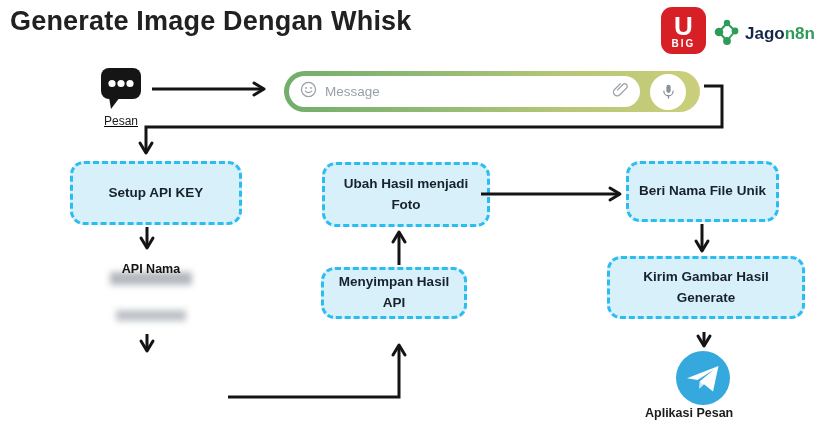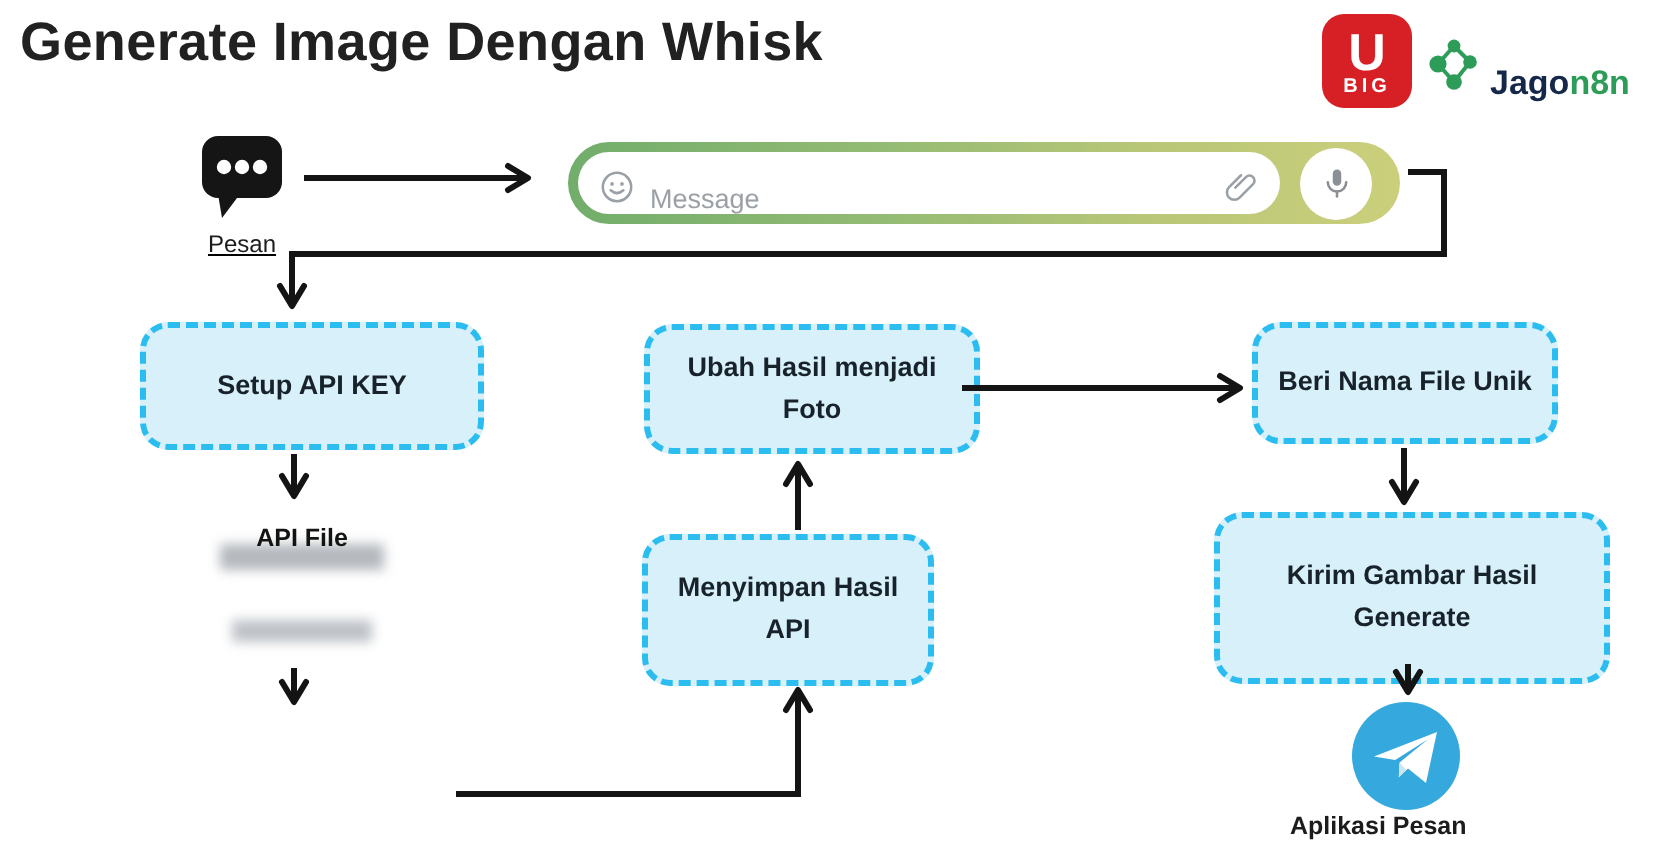--- a/index.html
+++ b/index.html
@@ -11,54 +11,54 @@
   .title{
     position:absolute;left:10px;top:6px;font-size:27px;font-weight:800;
     color:#212121;letter-spacing:.2px;
   }
   .ubig{
     position:absolute;left:661px;top:7px;width:45px;height:47px;border-radius:11px;
     background:#D71F26;display:flex;flex-direction:column;align-items:center;justify-content:center;
   }
   .ubig .u{font-size:26px;font-weight:800;color:#fff;line-height:26px;}
   .ubig .big{font-size:10px;font-weight:700;color:#fff;letter-spacing:2px;margin-top:-1px;}
-  .jagon8n{position:absolute;left:712px;top:17px;display:flex;align-items:flex-end;gap:3px;}
+  .jagon8n{position:absolute;left:712px;top:17px;display:flex;align-items:center;gap:3px;}
   .jagon8n .txt{font-size:17px;font-weight:800;}
   .jagon8n .p1{color:#16284A;}
   .jagon8n .p2{color:#2D9C58;}
   
   .pesan{position:absolute;left:96px;top:66px;width:50px;text-align:center;text-decoration:underline;}
   .pesan .lbl{font-size:12px;color:#1c1c1c;margin-top:0px;}
   
   .msgbar{
     position:absolute;left:284px;top:71px;width:416px;height:41px;border-radius:21px;
     background:linear-gradient(90deg,#72ad6b 0%,#94bb74 38%,#b7c677 68%,#cbcf7b 100%);
   }
   .msgbar .input{
     position:absolute;left:5px;top:5px;bottom:5px;right:60px;background:#fff;border-radius:16px;
-    display:flex;align-items:flex-end;padding:0 11px;
+    display:flex;align-items:center;padding:0 11px;
   }
   .msgbar .ph{font-size:13.5px;color:#9aa0a6;margin-left:8px;}
   .msgbar .spacer{flex:1;}
   .msgbar .mic{
     position:absolute;right:14px;top:2.5px;width:36px;height:36px;border-radius:50%;
     background:#fff;display:flex;align-items:center;justify-content:center;
   }
   
   .node{
     position:absolute;background:#D8F0FA;border:3px dashed #2CBDF0;border-radius:14px;
     display:flex;align-items:center;justify-content:center;text-align:center;
     font-size:13.5px;font-weight:600;color:#17222B;line-height:1.55;padding:2px 10px;
     box-sizing:border-box;
   }
   .n-setup{left:70px;top:161px;width:172px;height:64px;}
   .n-ubah{left:322px;top:162px;width:168px;height:65px;}
   .n-beri{left:626px;top:161px;width:153px;height:61px;}
-  .n-menyimpan{left:321px;top:267px;width:146px;height:76px;}
-  .n-kirim{left:607px;top:256px;width:198px;height:86px;}
+  .n-menyimpan{left:321px;top:267px;width:146px;height:52px;}
+  .n-kirim{left:607px;top:256px;width:198px;height:63px;}
   .n-mengirim{left:64px;top:356px;width:162px;height:69px;}
   
   .whisk-block{position:absolute;left:101px;top:253px;width:100px;text-align:center;}
   .google-line{position:relative;z-index:2;font-size:19px;font-weight:700;line-height:22px;}
   .gl0,.gl3{color:#4285F4;}
   .gl1,.gl5{color:#EA4335;}
   .gl2{color:#FBBC05;}
   .gl4{color:#34A853;}
   .smear-a{position:absolute;left:9px;top:19px;width:82px;height:13px;background:#9ba1a8;filter:blur(3px);opacity:.75;z-index:1;}
   .whisk-line{position:relative;z-index:2;font-size:21px;font-weight:700;color:#F6A800;line-height:24px;margin-top:2px;text-shadow:0 0 3px rgba(110,110,110,.35);}
@@ -144,21 +144,21 @@
 
   <div class="node n-setup">Setup API KEY</div>
   <div class="node n-ubah">Ubah Hasil menjadi Foto</div>
   <div class="node n-beri">Beri Nama File Unik</div>
   <div class="node n-menyimpan">Menyimpan Hasil API</div>
   <div class="node n-kirim">Kirim Gambar Hasil Generate</div>
 
   <div class="whisk-block">
     <div class="smear-a"></div>
     <div class="smear-b"></div>
-    <div class="whisk-caption">API File</div>
+    <div class="whisk-caption">API Nama</div>
   </div>
 
   <div class="telegram">
     <svg width="56" height="56" viewBox="0 0 56 56">
       <circle cx="28" cy="28" r="27" fill="#35A9DE"></circle>
       <path d="M12 28.2 L43.5 16 L38 41.5 L29 34.2 L24.4 38.6 L24.8 31.3 L39 19.6 L22.6 30 Z" fill="#ffffff"></path>
       <path d="M24.8 31.3 L24.4 38.6 L28 34.9 Z" fill="#cfe3f0"></path>
     </svg>
   </div>
   <div class="telegram-lbl">Aplikasi Pesan</div>

